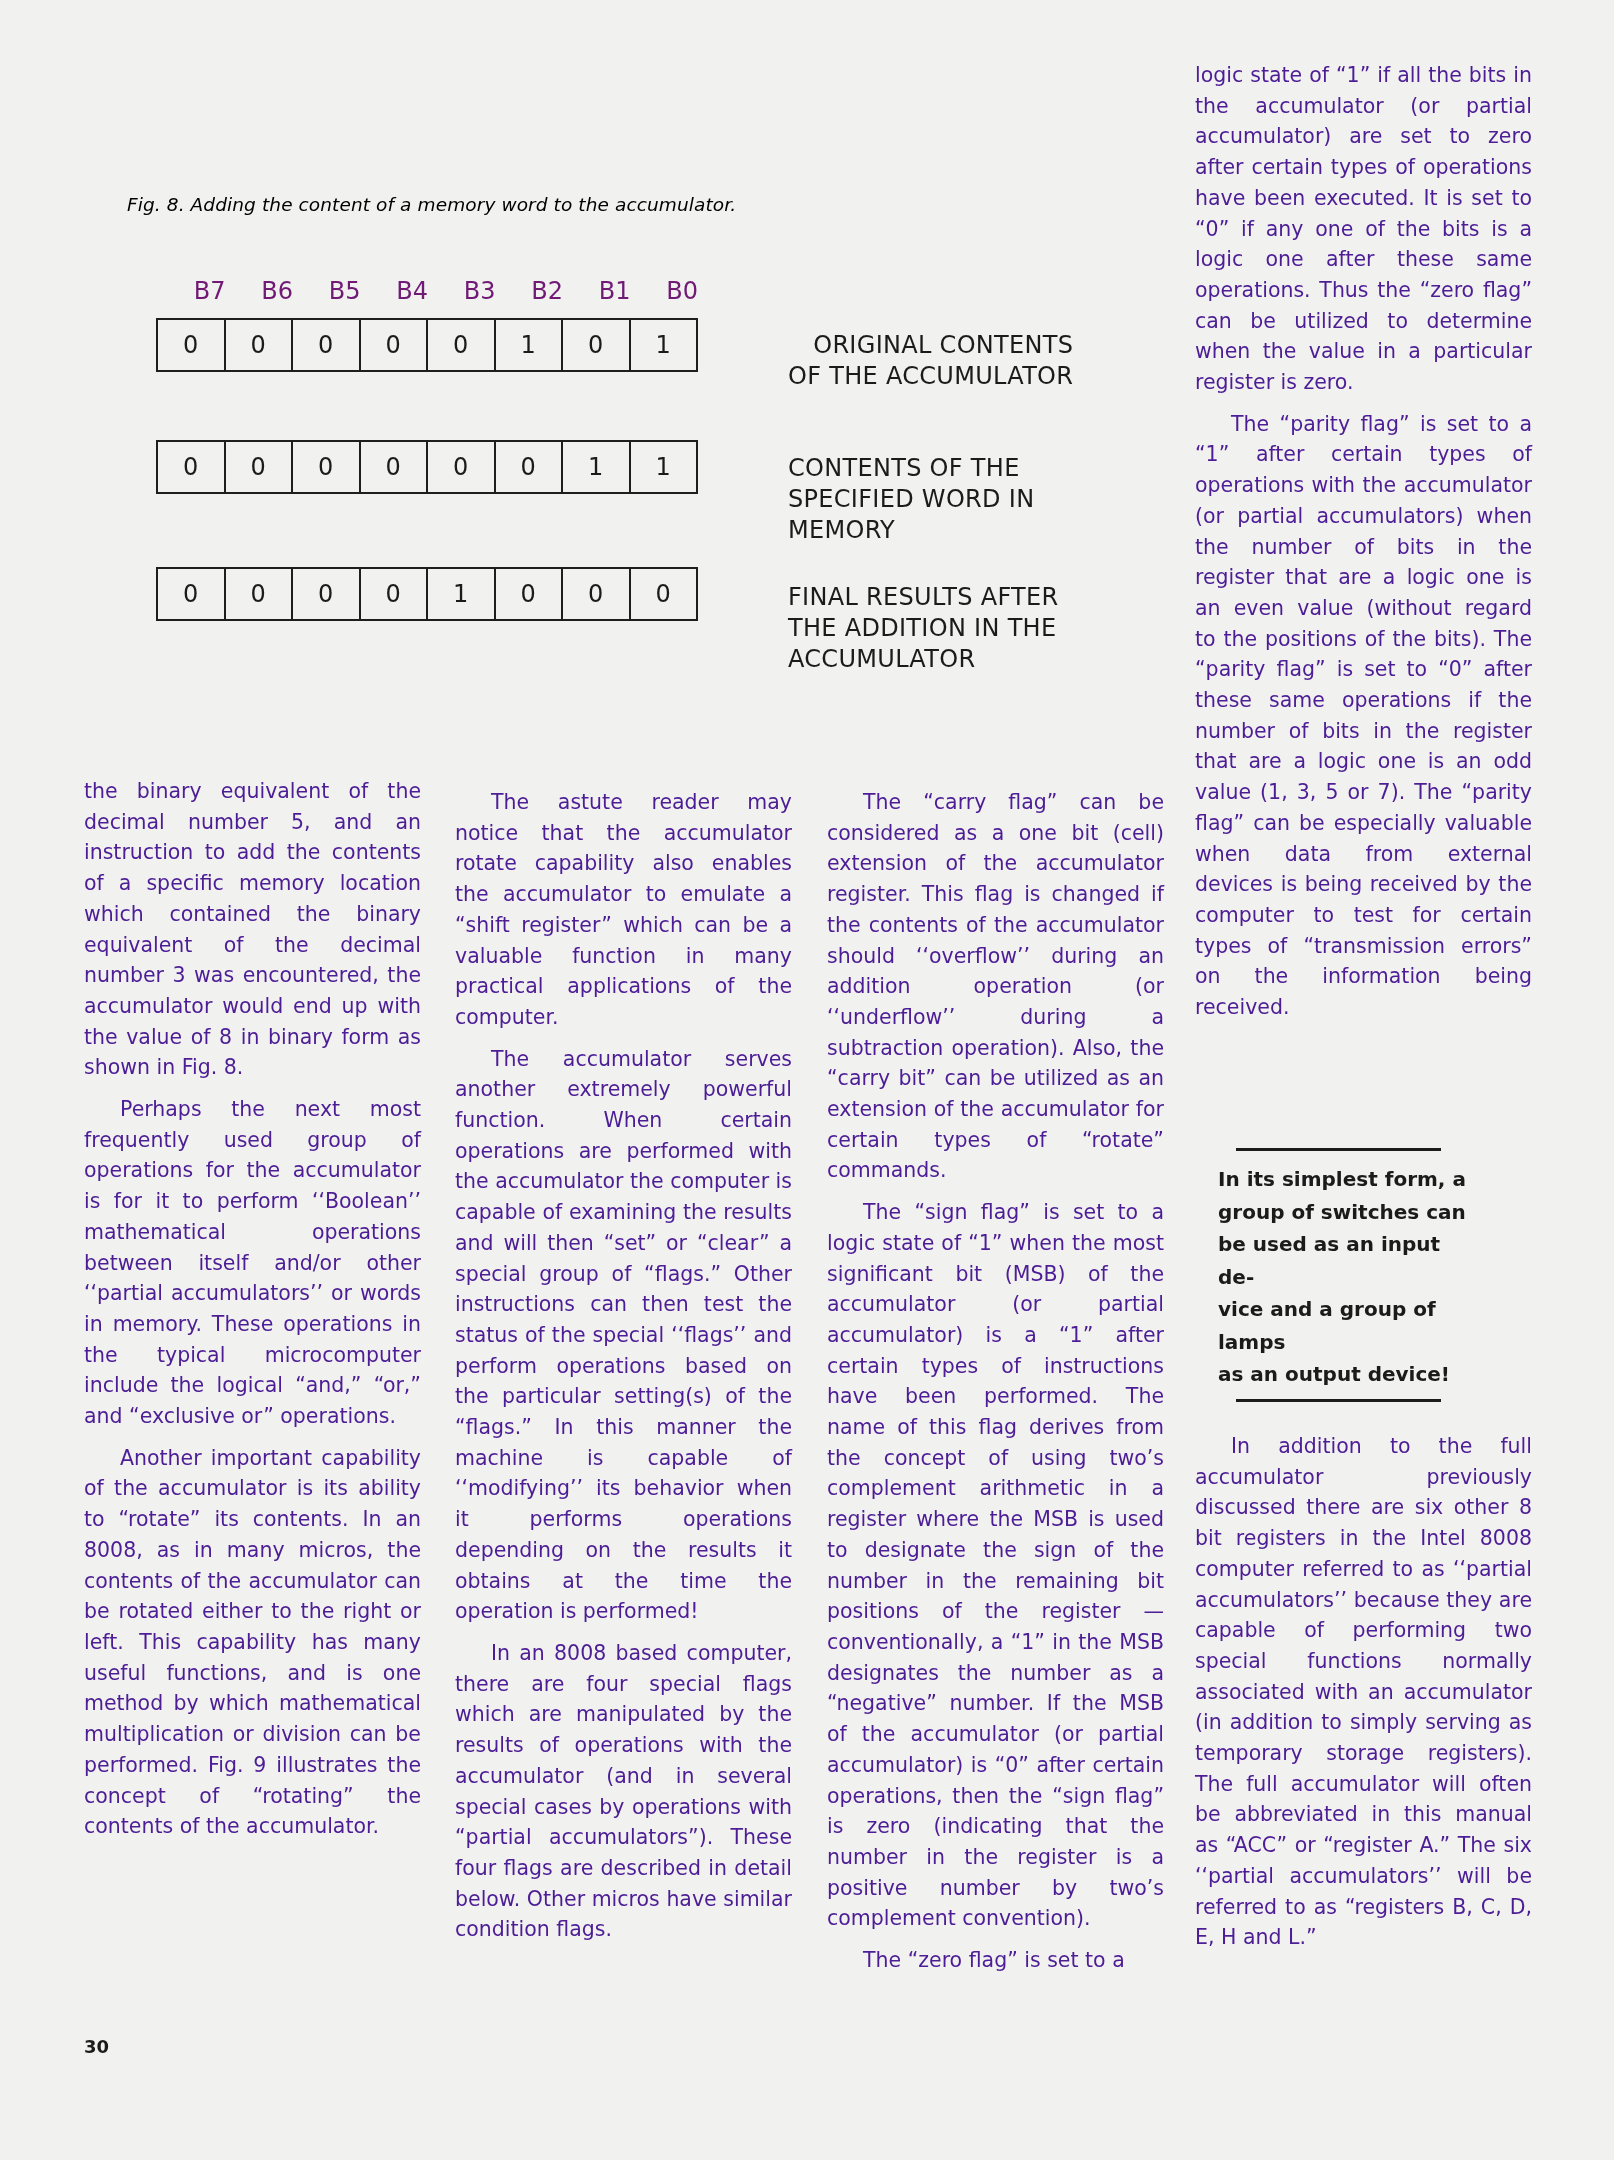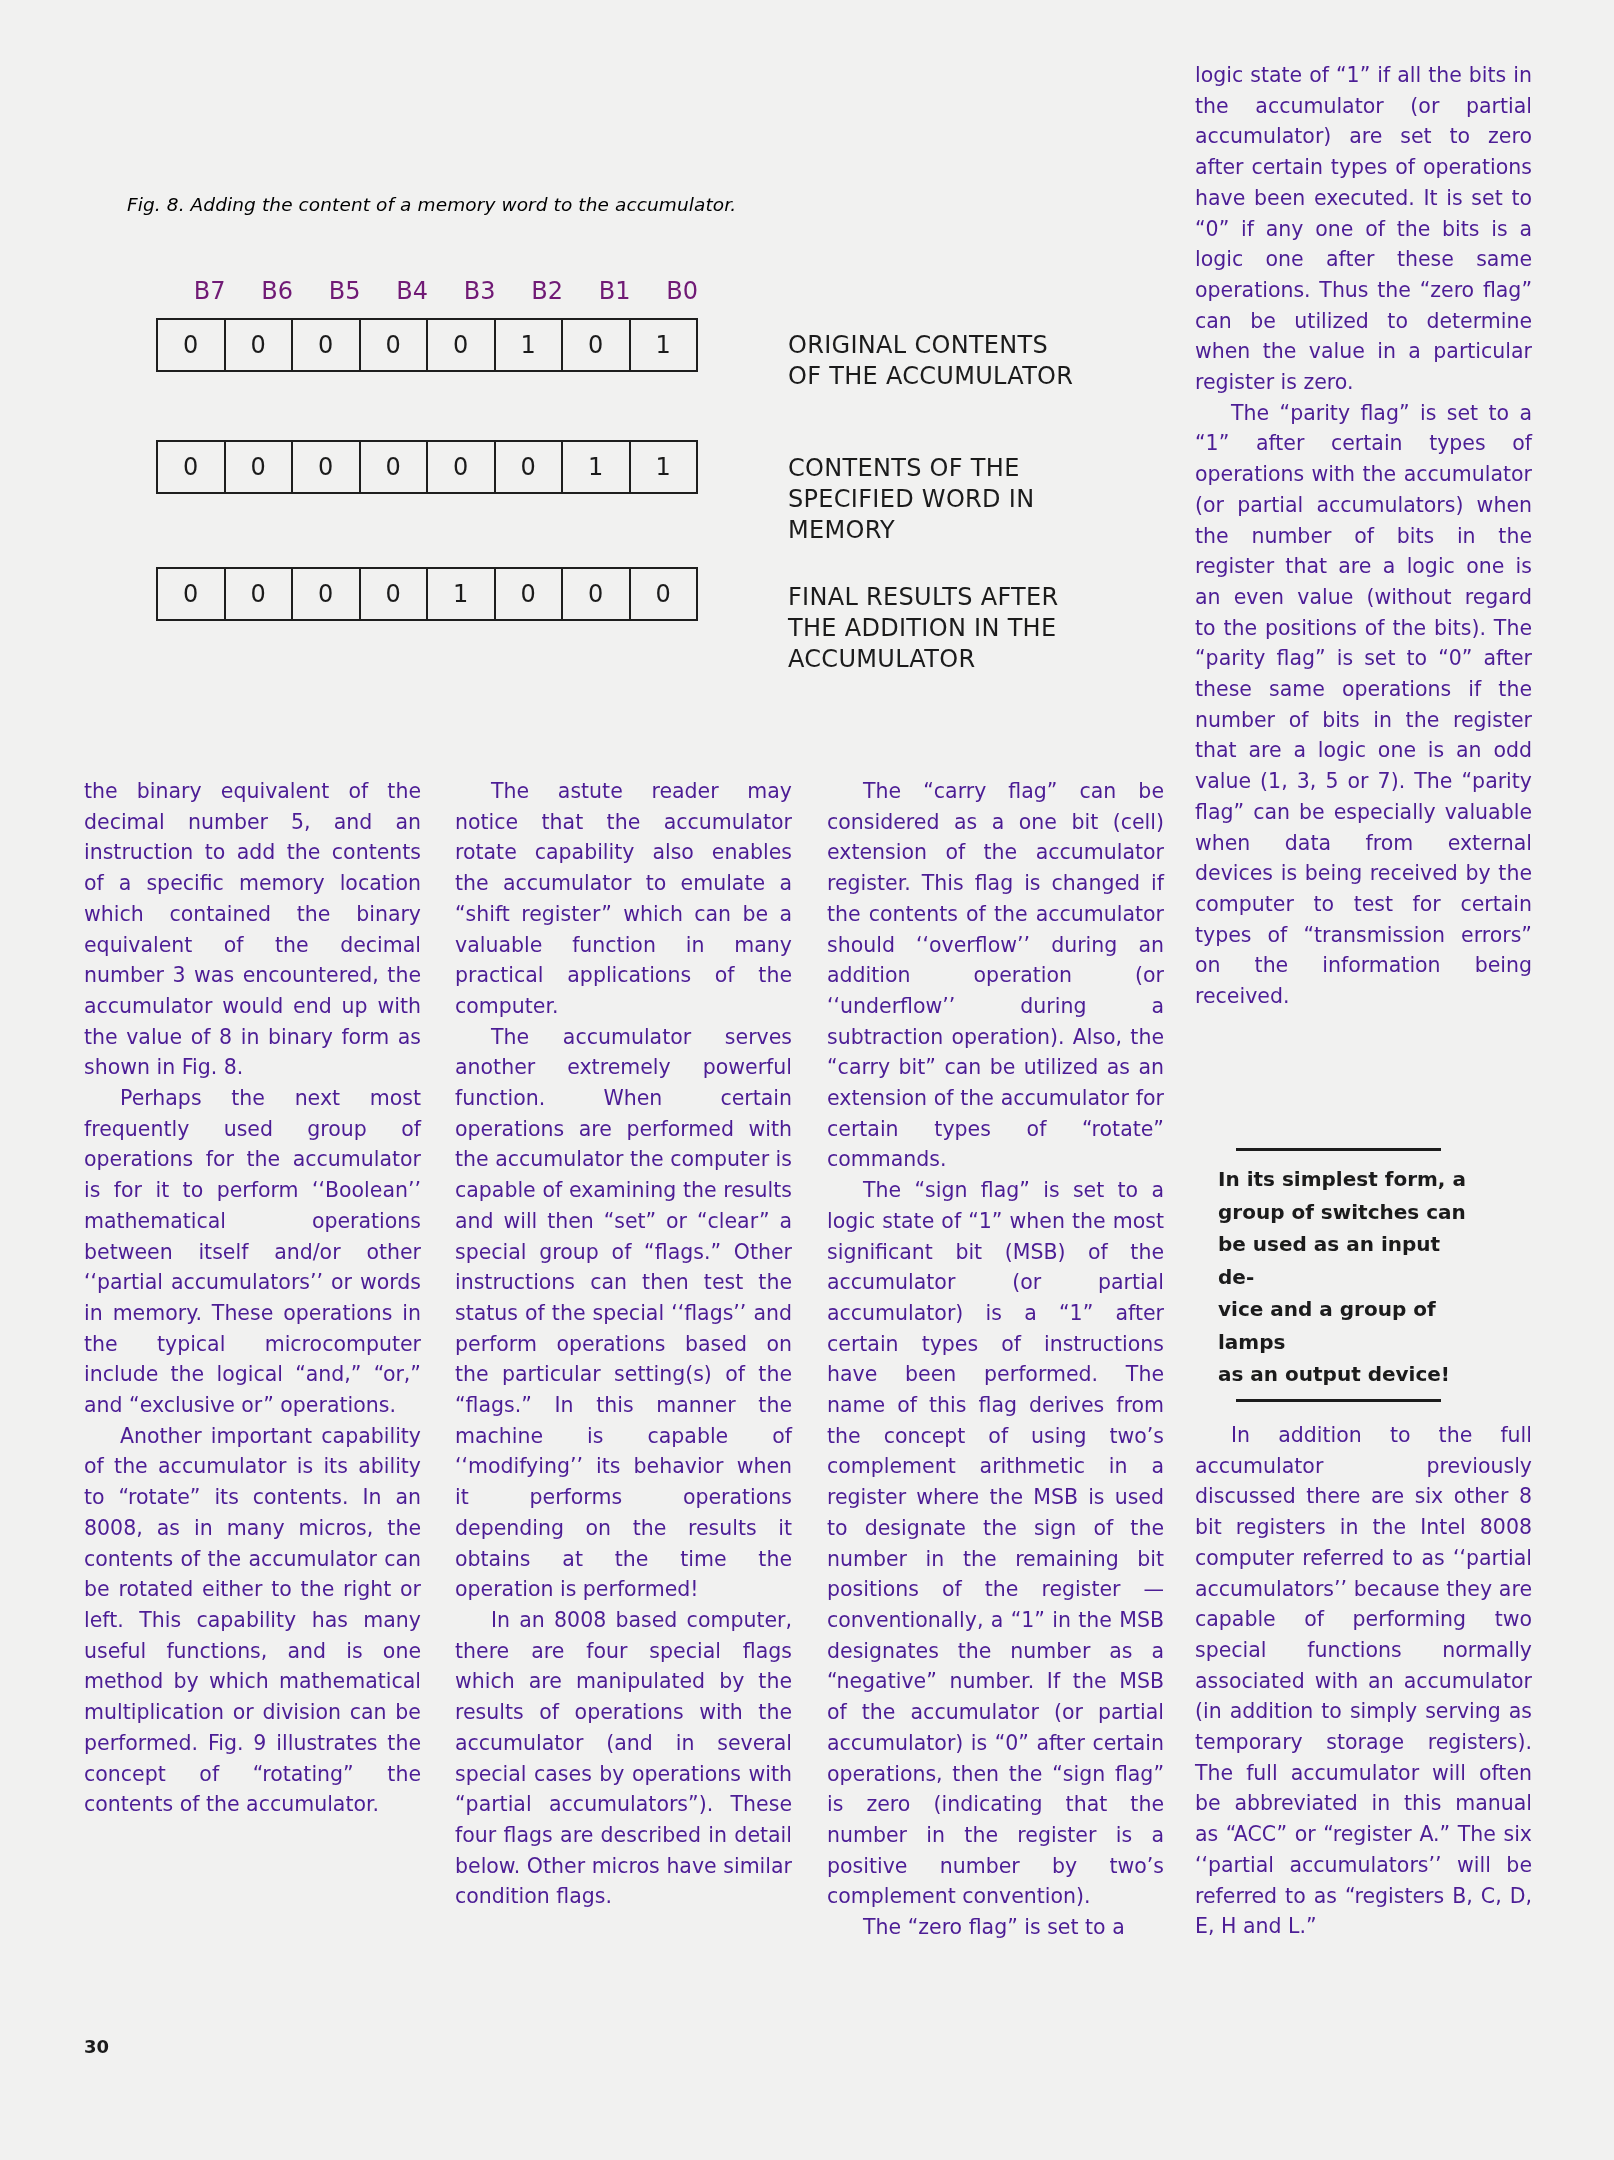--- a/index.html
+++ b/index.html
@@ -36,21 +36,21 @@
     position: absolute; left: 788px;
     font-size: 24px; line-height: 31px; letter-spacing: 0.3px;
     font-family: "DejaVu Sans", sans-serif; color: #1b1b1b; white-space: pre-line;
   }
   .col {
     position: absolute; width: 337px;
     font-family: "DejaVu Sans", sans-serif; font-size: 20.5px; line-height: 30.7px;
     text-align: justify; color: #4c1d95;
   }
   .col p { margin: 0; text-indent: 0; }
-  .col p.indent { text-indent: 36px; }
+  .col p.indent { text-indent: 36px; margin-top: 11px; }
   .pull-quote {
     position: absolute; left: 1218px; top: 1148px; width: 250px;
   }
   .pull-quote .rule {
     height: 3px; background: #1c1c1c; width: 205px; margin-left: 18px;
   }
   .pull-quote .text {
     font-family: "DejaVu Sans", sans-serif; font-weight: bold;
     font-size: 20px; line-height: 32.5px; color: #1b1b1b;
     padding: 12px 0 8px 0; white-space: pre-line;
@@ -79,21 +79,21 @@
 <div class="reg" style="top:318px;">
   <div class="cell">0</div>
   <div class="cell">0</div>
   <div class="cell">0</div>
   <div class="cell">0</div>
   <div class="cell">0</div>
   <div class="cell">1</div>
   <div class="cell">0</div>
   <div class="cell">1</div>
 </div>
-<div class="fig-label" style="top:330px;">ORIGINAL CONTENTS
+<div class="fig-label" style="top:330px;text-align:right;">ORIGINAL CONTENTS
 OF THE ACCUMULATOR</div>
 
 <div class="reg" style="top:440px;">
   <div class="cell">0</div>
   <div class="cell">0</div>
   <div class="cell">0</div>
   <div class="cell">0</div>
   <div class="cell">0</div>
   <div class="cell">0</div>
   <div class="cell">1</div>

